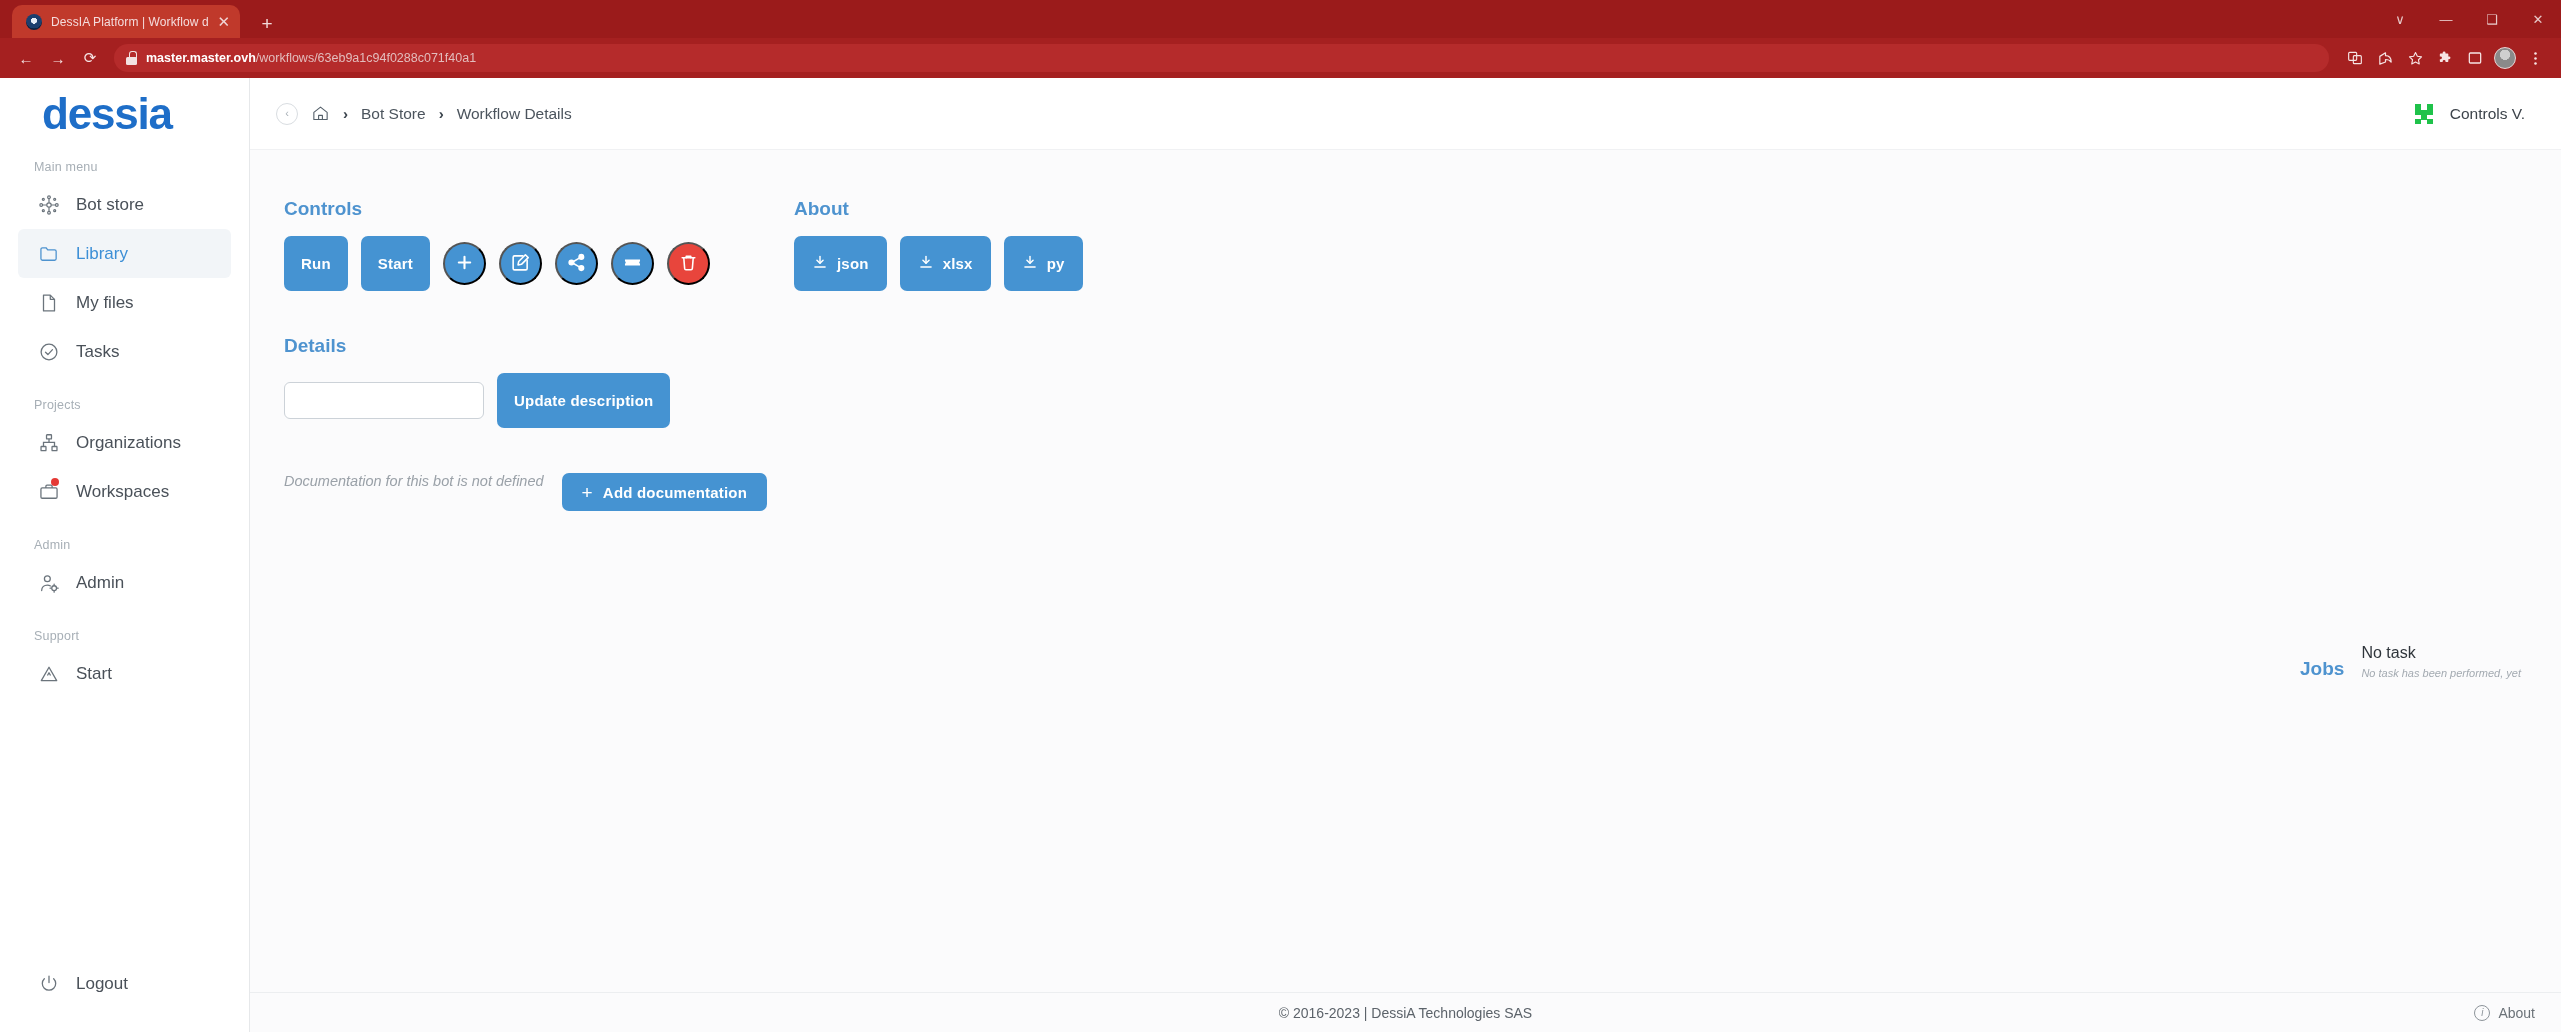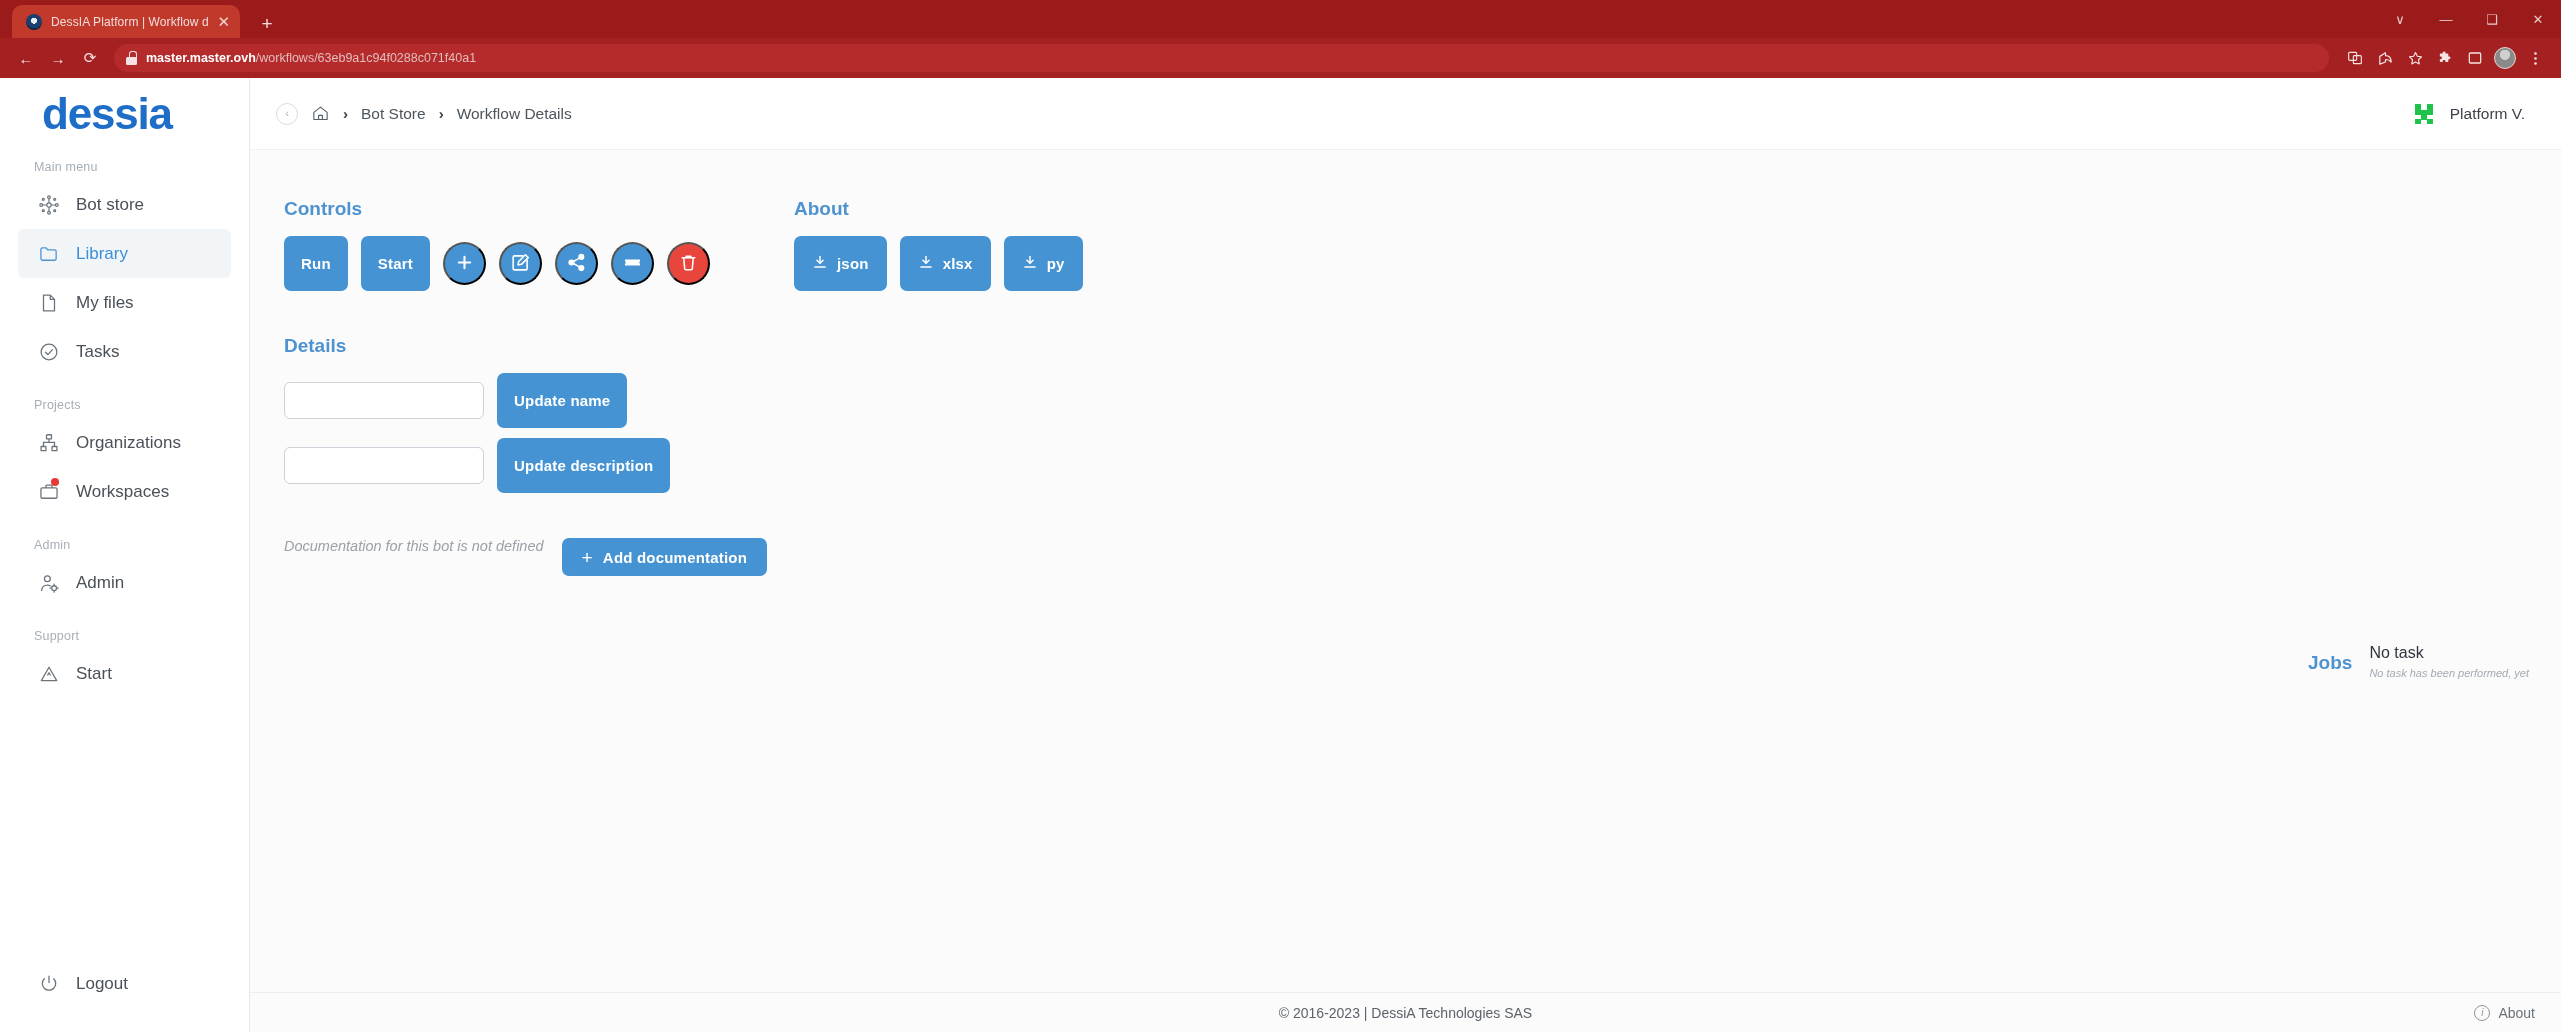--- a/index.html
+++ b/index.html
@@ -180,22 +180,22 @@
     width: 200px; height: 37px; border: 1px solid #ccd2d8; border-radius: 6px;
     background: #fff; padding: 0 11px; font-size: 14px; color: #333;
     font-family: "Liberation Sans", sans-serif;
   }
   .doc-row { display: flex; align-items: flex-start; gap: 18px; margin-top: 45px; }
   .doc-note { font-size: 14.5px; color: #9aa1a8; font-style: italic; }
   .btn-add { gap: 10px; padding: 0 20px; height: 38px; }
   .plus-lg { font-size: 19px; font-weight: 400; line-height: 1; }
 
   .jobs {
-    position: absolute; right: 32px; top: 492px;
-    display: flex; align-items: center; gap: 17px;
+    position: absolute; right: 40px; top: 492px;
+    display: flex; align-items: flex-end; gap: 17px;
   }
   .jobs-label { font-size: 19px; font-weight: 700; color: #4e93cf; padding-top: 4px; }
   .jobs-title { font-size: 16px; color: #2f353b; line-height: 1.35; }
   .jobs-sub {
     font-size: 11px; color: #a3aab1; font-style: italic;
     line-height: 1.35; max-width: 160px; margin-top: 2px;
   }
 
   .footer {
     height: 40px; background: #fbfbfc; border-top: 1px solid #eceef0;
@@ -431,21 +431,21 @@
           <span class="user-avatar">
             <svg viewBox="0 0 24 24" width="24" height="24" fill="#1fc24a" shape-rendering="crispEdges">
               <rect x="3" y="2" width="6" height="6"></rect>
                 <rect x="15" y="2" width="6" height="6"></rect>
               <rect x="3" y="8" width="18" height="5"></rect>
               <rect x="9" y="13" width="6" height="5"></rect>
               <rect x="3" y="17" width="6" height="5"></rect>
                 <rect x="15" y="17" width="6" height="5"></rect>
             </svg>
           </span>
-          <span class="user-name">Platform V.</span>
+          <span class="user-name">Controls V.</span>
         </div>
       </div>
 
       <div class="main">
 
 
         <div class="cols">
 
           <div class="col-controls">
             <div class="sec-title">Controls</div>
@@ -534,24 +534,20 @@
                 </span>
                 <span>py</span>
               </button>
             </div>
           </div>
         </div>
 
         <div class="details-block">
           <div class="sec-title">Details</div>
 
-          <div class="field-row">
-            <input class="text-input" type="text" value="" placeholder="" style="">
-            <button class="btn">Update name</button>
-          </div>
 
           <div class="field-row">
             <input class="text-input" type="text" value="" placeholder="" style="">
             <button class="btn">Update description</button>
           </div>
 
           <div class="doc-row">
             <span class="doc-note">Documentation for this bot is not defined</span>
             <button class="btn btn-add">
               <span class="plus-lg">+</span>

